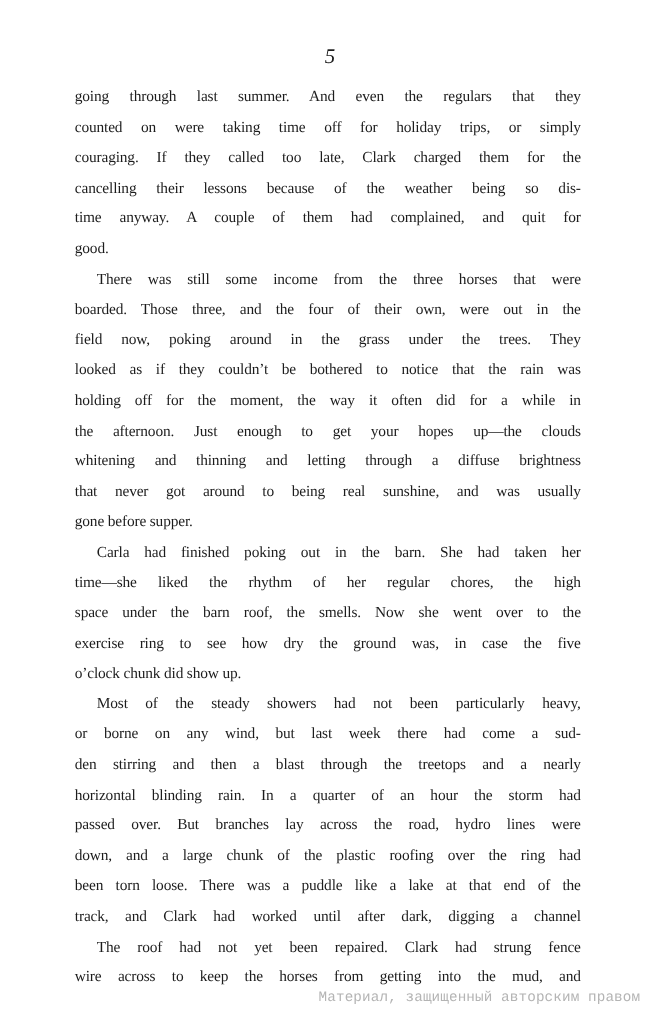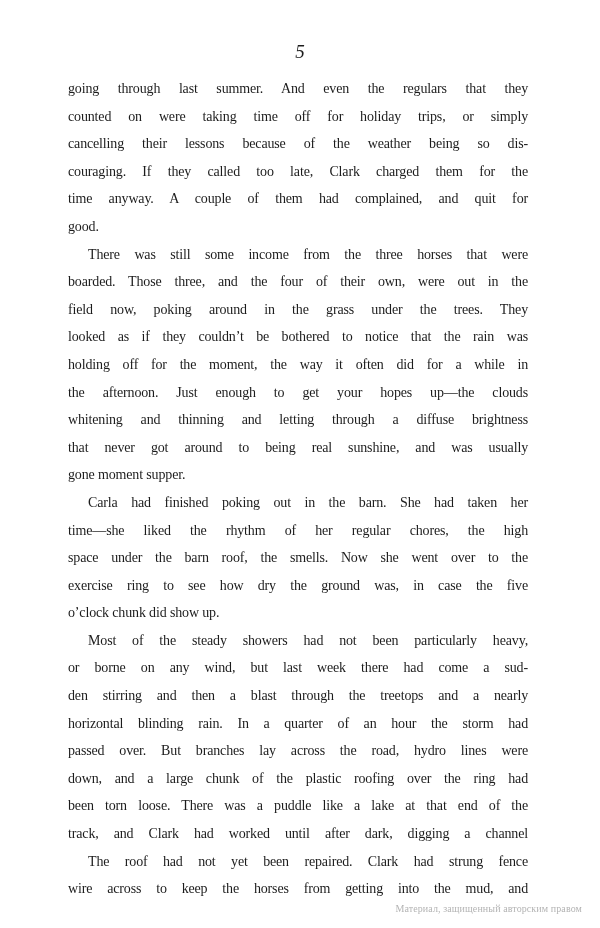--- a/index.html
+++ b/index.html
@@ -45,47 +45,47 @@
       text-align-last: left;
     }
     .line.indent {
       padding-left: 20px;
       font-family: Liberation Serif, serif;
     }
     .watermark {
       position: absolute;
       right: 18px;
       bottom: 14px;
-      font-family: Liberation Serif, serif;
-      font-size: 10px;
+      font-family: Liberation Mono, monospace;
+      font-size: 13px;
       color: #b4b4b4;
       letter-spacing: 0.1px;
     }
   </style>
 </head>
 <body>
 
 <div class="page-number">5</div>
 
 <div class="body-text" id="body-text">
     <span class="line">going through last summer. And even the regulars that they</span>
     <span class="line">counted on were taking time off for holiday trips, or simply</span>
+    <span class="line">couraging. If they called too late, Clark charged them for the</span>
     <span class="line">cancelling their lessons because of the weather being so dis-</span>
-    <span class="line">couraging. If they called too late, Clark charged them for the</span>
     <span class="line">time anyway. A couple of them had complained, and quit for</span>
     <span class="line last">good.</span>
     <span class="line indent">There was still some income from the three horses that were</span>
     <span class="line">boarded. Those three, and the four of their own, were out in the</span>
     <span class="line">field now, poking around in the grass under the trees. They</span>
     <span class="line">looked as if they couldn’t be bothered to notice that the rain was</span>
     <span class="line">holding off for the moment, the way it often did for a while in</span>
     <span class="line">the afternoon. Just enough to get your hopes up—the clouds</span>
     <span class="line">whitening and thinning and letting through a diffuse brightness</span>
     <span class="line">that never got around to being real sunshine, and was usually</span>
-    <span class="line last">gone moment supper.</span>
+    <span class="line last">gone before supper.</span>
     <span class="line indent">Carla had finished poking out in the barn. She had taken her</span>
     <span class="line">time—she liked the rhythm of her regular chores, the high</span>
     <span class="line">space under the barn roof, the smells. Now she went over to the</span>
     <span class="line">exercise ring to see how dry the ground was, in case the five</span>
     <span class="line last">o’clock chunk did show up.</span>
     <span class="line indent">Most of the steady showers had not been particularly heavy,</span>
     <span class="line">or borne on any wind, but last week there had come a sud-</span>
     <span class="line">den stirring and then a blast through the treetops and a nearly</span>
     <span class="line">horizontal blinding rain. In a quarter of an hour the storm had</span>
     <span class="line">passed over. But branches lay across the road, hydro lines were</span>

